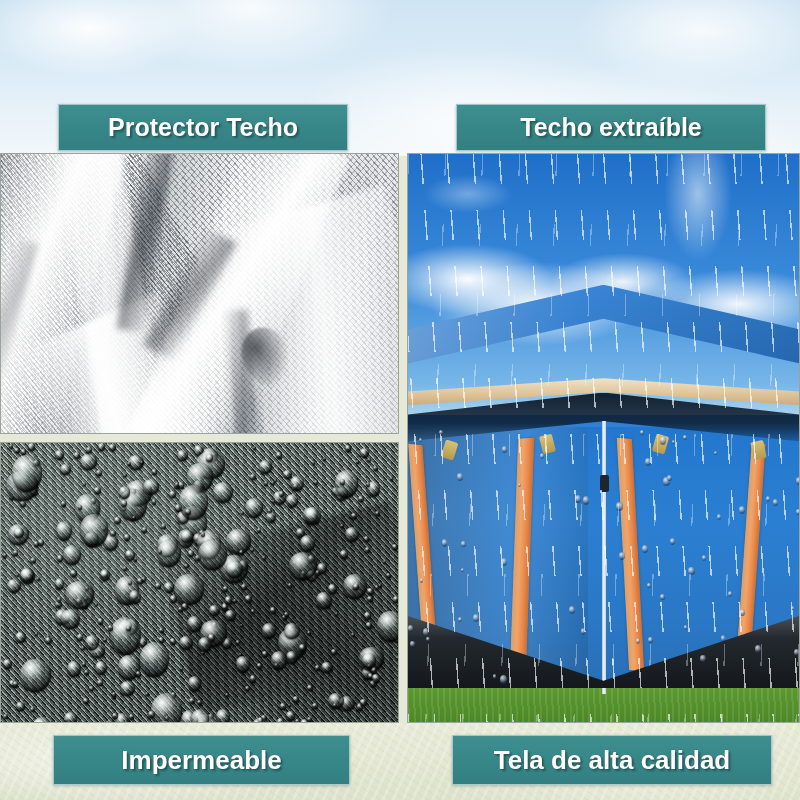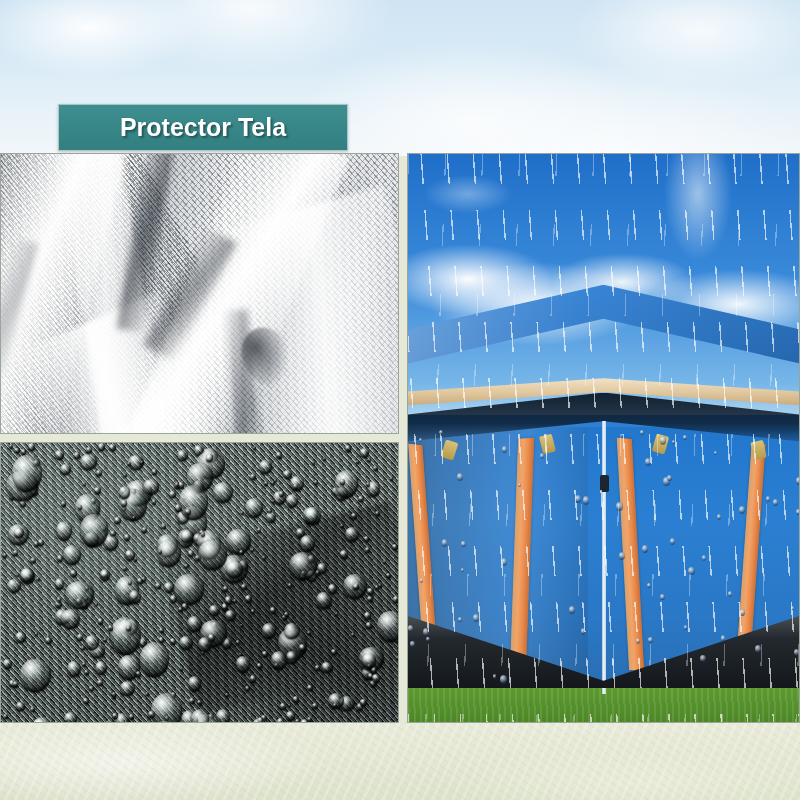--- a/index.html
+++ b/index.html
@@ -335,23 +335,26 @@
 </head>
 <body>
 
 <div class="infographic">
 
   <div class="sky-bg"></div>
   <div class="footer-bg"></div>
 
 
   <div class="badge" id="badge-protector-solar">
-    <span>Protector Tela</span>
+    <span>Protector Techo</span>
   </div>
 
+  <div class="badge" id="badge-techo-extraible">
+    <span>Techo extraíble</span>
+  </div>
 
   <div class="panel" id="panel-sun-fabric">
     <div class="silver-fabric">
       <div class="weave-b"></div>
       <div class="weave-a"></div>
       <div class="weave-c"></div>
       <div class="fold f1"></div>
       <div class="fold f2"></div>
       <div class="fold f3"></div>
       <div class="fold f4"></div>
@@ -801,15 +804,21 @@
           <div class="beaded" style="left:13.67%;top:72.85%;width:3.0px;height:4.1px;"></div>
           <div class="beaded" style="left:81.80%;top:76.97%;width:4.3px;height:5.8px;"></div>
           <div class="beaded" style="left:2.87%;top:49.97%;width:3.0px;height:4.1px;"></div>
           <div class="beaded" style="left:60.69%;top:53.46%;width:6.1px;height:8.3px;"></div>
         </div>
       <div class="rain"></div>
       <div class="rain2"></div>
     </div>
   </div>
 
-
+  <div class="badge" id="badge-impermeable">
+    <span>Impermeable</span>
+  </div>
+
+  <div class="badge" id="badge-tela-calidad">
+    <span>Tela de alta calidad</span>
+  </div>
 
 </div>
 
 </body></html>

